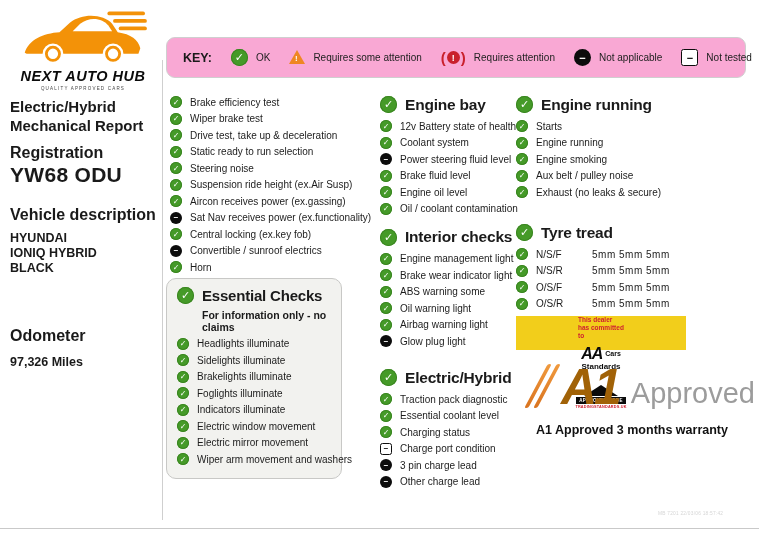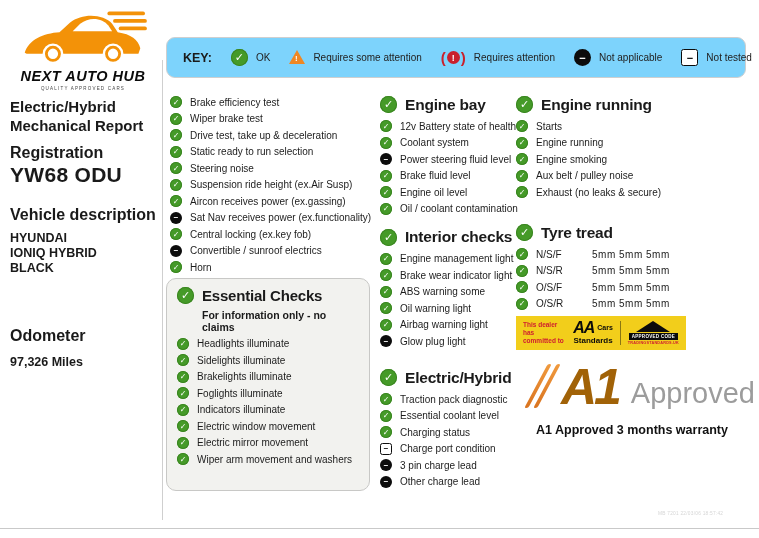--- a/index.html
+++ b/index.html
@@ -11,21 +11,21 @@
   .vline { position:absolute; left:162px; top:60px; width:1px; height:460px; background:#cfcfcf; }
 
   
   .logo { position:absolute; left:8px; top:4px; width:150px; text-align:center; }
   .logo-name { font-size:14.5px; font-weight:800; font-style:italic; letter-spacing:.5px; color:#0b0b0b; margin-top:-2px; }
   .logo-tag { font-size:4.5px; letter-spacing:1.2px; color:#444; margin-top:2px; }
 
   
   .keybox {
     position:absolute; left:166px; top:37px; width:580px; height:41px; box-sizing:border-box;
-    border:1px solid #cfcfcf; border-radius:9px; background:#7dd3fc;
+    border:1px solid #cfcfcf; border-radius:9px; background:#f9a8d4;
     display:flex; align-items:center; padding:0 16px; gap:19px;
   }
   .key-label { font-size:12.5px; font-weight:700; }
   .key-item { display:flex; align-items:center; gap:8px; }
   .key-item-label { font-size:10px; color:#222; white-space:nowrap; }
 
   
   .ic { display:inline-flex; align-items:center; justify-content:center; box-sizing:border-box; flex:none; font-style:normal; }
   .ic-lg { width:17px; height:17px; font-size:11px; }
   .ic-sm { width:12px; height:12px; font-size:8px; }
@@ -62,27 +62,27 @@
   .sec-title { font-size:15.5px; font-weight:700; letter-spacing:-.2px; white-space:nowrap; }
   .item-row { display:flex; align-items:center; gap:8px; height:12px; margin-bottom:4.5px; }
   .item-label { font-size:10px; color:#1c1c1c; white-space:nowrap; }
   .item-value { font-size:10px; color:#1c1c1c; white-space:nowrap; margin-left:10px; letter-spacing:.5px; }
   .sec-mt14 { margin-top:14px; }
   .sec-mt22 { margin-top:22px; }
   .sec-mt26 { margin-top:26px; }
   .tyre .item-label { width:38px; }
 
   .boxed { background:#f2f2ef; border:1px solid #c8c8c6; border-radius:10px;
-           padding:8px 10px 20px 10px; margin-top:4px; width:204px; box-sizing:border-box; margin-left:-4px; }
+           padding:8px 10px 8px 10px; margin-top:4px; width:176px; box-sizing:border-box; margin-left:-4px; }
   .boxed .sec-title { font-size:15px; }
   .sec-subtitle { font-size:10.5px; font-weight:700; margin:-2px 0 5px 25px; }
 
   
   .aa-badge { margin-top:6px; width:170px; height:34px; background:#f2ce1b; display:flex;
-              align-items:center; padding:0 7px; box-sizing:border-box; gap:7px; }
+              align-items:center; padding:0 7px; box-sizing:border-box; gap:7px;flex-direction:column; }
   .aa-committed { width:46px; font-size:6.5px; font-weight:700; color:#cf2030; line-height:8px; }
   .aa-center { text-align:center; }
   .aa-row { display:flex; align-items:center; justify-content:center; gap:3px; }
   .aa-mark { font-size:16px; font-weight:900; font-style:italic; color:#0b0b0b; line-height:14px; letter-spacing:-1px; }
   .aa-cars { font-size:7px; font-weight:700; color:#0b0b0b; }
   .aa-standards { font-size:8px; font-weight:700; color:#0b0b0b; margin-top:1px; }
   .aa-div { width:1px; height:24px; background:#8a7712; }
   .tsi { display:flex; flex-direction:column; align-items:center; }
   .tsi-tri { width:0; height:0; border-left:17px solid transparent; border-right:17px solid transparent; border-bottom:11px solid #0b0b0b; }
   .tsi-band { background:#0b0b0b; color:#fff; font-size:4.5px; font-weight:700; padding:1px 3px; letter-spacing:.3px; margin-top:1px; }

